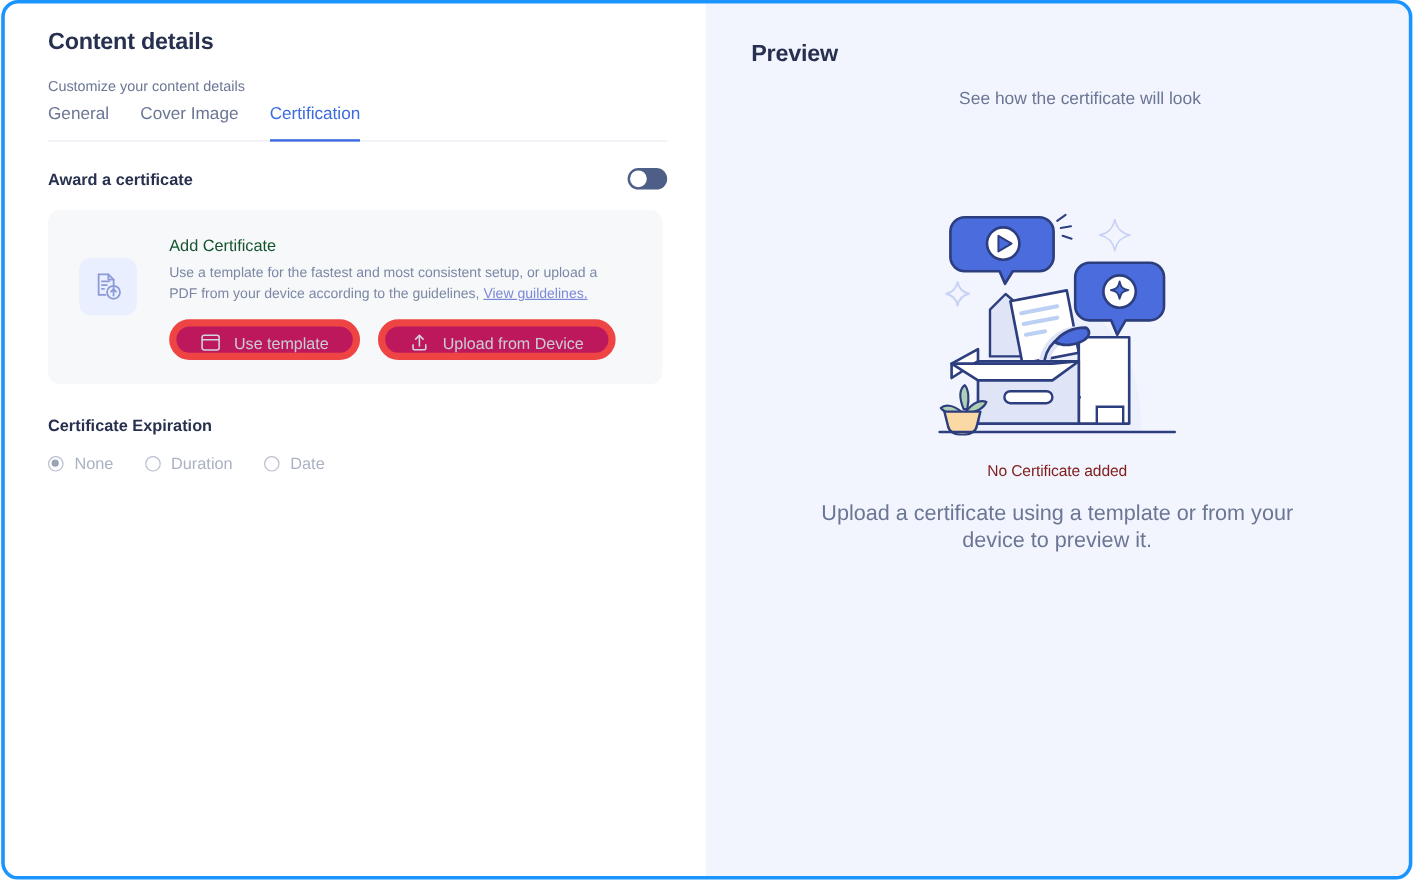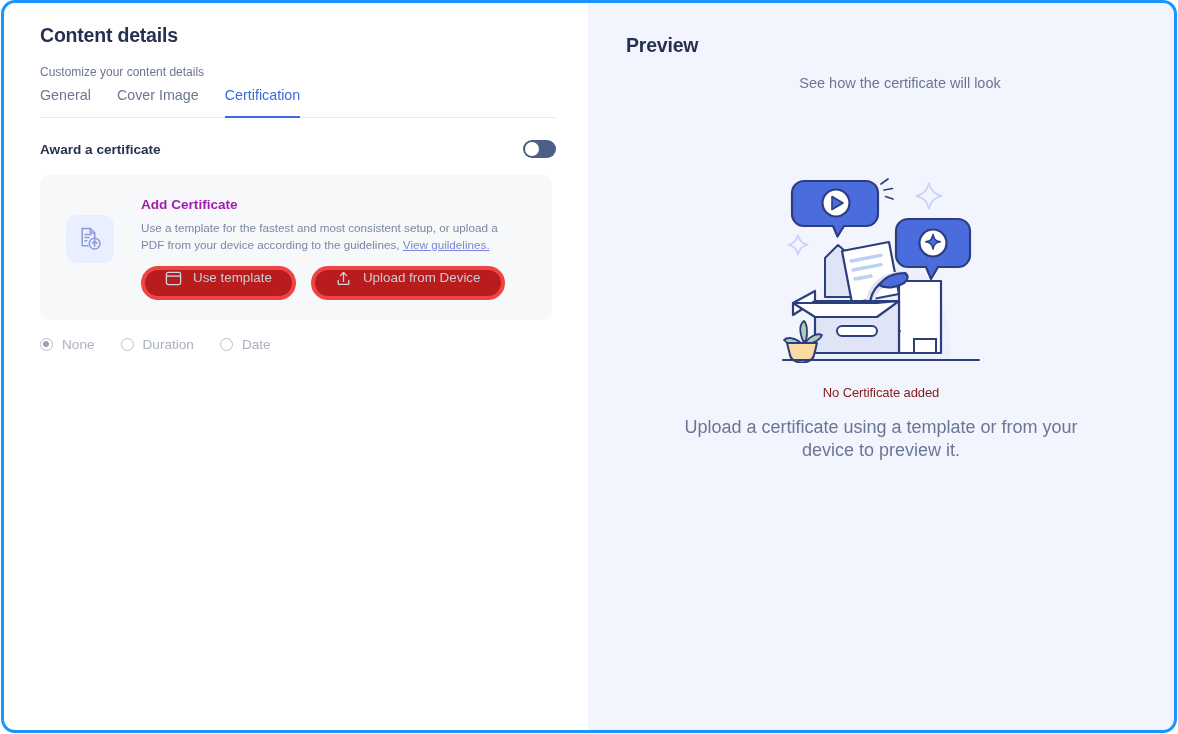--- a/index.html
+++ b/index.html
@@ -125,43 +125,43 @@
     background: #eaefff;
     flex: none;
     display: flex;
     align-items: center;
     justify-content: center;
     margin-top: 20px;
   }
   .add-card-body { margin-left: 27px; padding-top: 2px; }
   .add-card-title {
     font-size: 13.6px;
-    font-weight: bold;
-    color: #a21caf;
+    font-weight: normal;
+    color: #14532d;
   }
   .add-card-desc {
     margin-top: 8px;
     font-size: 11.7px;
     line-height: 16.5px;
     color: #7c87a4;
     max-width: 372px;
   }
   .add-card-desc .link {
     color: #7b88d8;
     text-decoration: underline;
     cursor: pointer;
   }
   .btn-row { margin-top: 13px; display: flex; gap: 15px; }
   .pill-btn {
     height: 34px;
-    border: 4px solid #ef4444;
+    border: 6px solid #ef4444;
     border-radius: 17px;
-    background: #b91c1c;
-    display: flex;
-    align-items: flex-start;
+    background: #be185d;
+    display: flex;
+    align-items: flex-end;
     gap: 11px;
     padding: 0 20px;
     font-size: 13.4px;
     color: #c9ccd6;
     cursor: default;
   }
   .pill-btn svg { display: block; }
 
   
   .exp-title {
@@ -301,20 +301,21 @@
                   <path d="M5.4 5.6 8.5 2.5l3.1 3.1" stroke="#d2d5de" stroke-width="1.3" stroke-linecap="round" stroke-linejoin="round"></path>
                   <path d="M3.2 10.4v3.1c0 .5.4.9.9.9h8.8c.5 0 .9-.4.9-.9v-3.1" stroke="#d2d5de" stroke-width="1.3" stroke-linecap="round"></path>
                 </svg>
               </span>
               <span>Upload from Device</span>
             </div>
           </div>
         </div>
       </div>
 
+      <div class="exp-title">Certificate Expiration</div>
       <div class="radio-row">
         <label class="radio-item">
           <span class="radio checked"></span>
           <span>None</span>
         </label>
         <label class="radio-item">
           <span class="radio"></span>
           <span>Duration</span>
         </label>
         <label class="radio-item">

